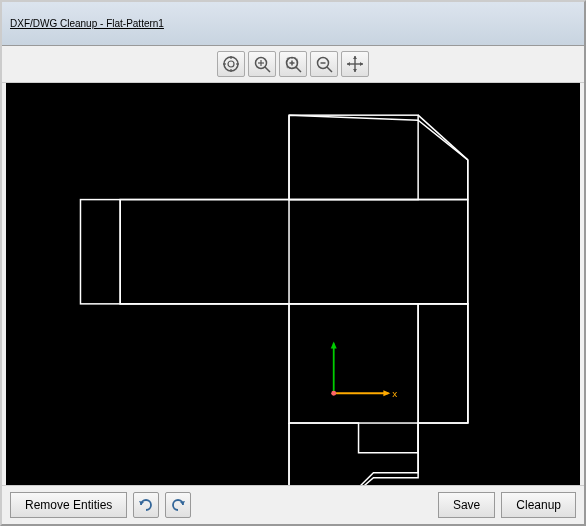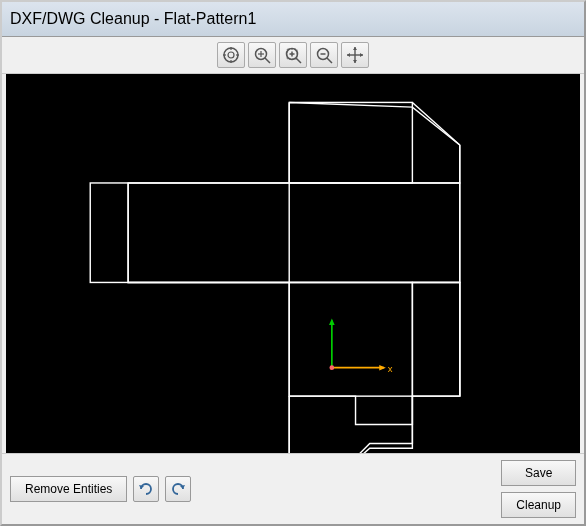--- a/index.html
+++ b/index.html
@@ -23,25 +23,26 @@
       border: 2px solid #999;
       border-top: 2px solid #ccc;
       border-left: 2px solid #ccc;
       display: flex;
       flex-direction: column;
       box-shadow: 2px 2px 5px rgba(0,0,0,0.4);
     }
 
     .title-bar {
       background: linear-gradient(to bottom, #dce4ee, #c8d4e0);
-      padding: 8px 8px;
-      font-size: 16px;
+      padding: 16px 8px;
+      font-size: 10px;
       color: #000;
       border-bottom: 1px solid #999;
       flex-shrink: 0;
+      text-decoration: underline;
     }
 
     .toolbar {
       display: flex;
       align-items: center;
       justify-content: center;
       padding: 5px 4px;
       background: #f0f0f0;
       border-bottom: 1px solid #ccc;
       gap: 3px;
@@ -88,21 +89,20 @@
     .bottom-left {
       display: flex;
       align-items: center;
       gap: 6px;
     }
 
     .bottom-right {
       margin-left: auto;
       display: flex;
       gap: 6px;
-      flex-direction: column;
     }
 
     .btn {
       padding: 4px 14px;
       background: linear-gradient(to bottom, #f8f8f8, #e0e0e0);
       border: 1px solid #999;
       border-radius: 0;
       cursor: pointer;
       font-size: 12px;
       color: #000;

